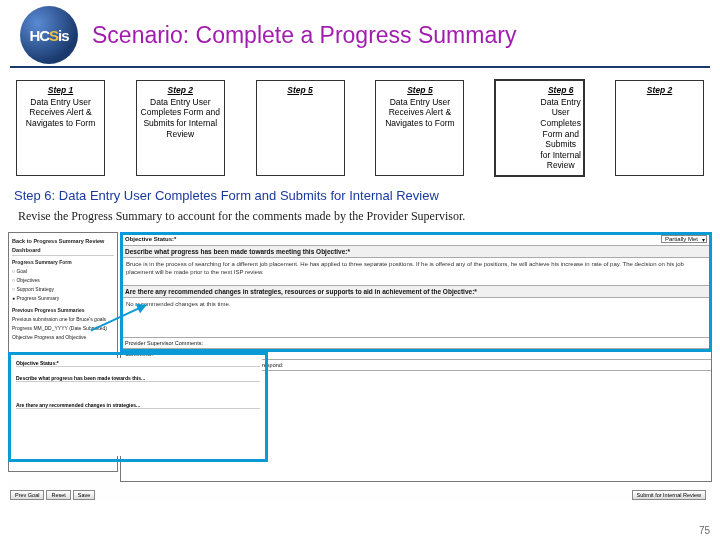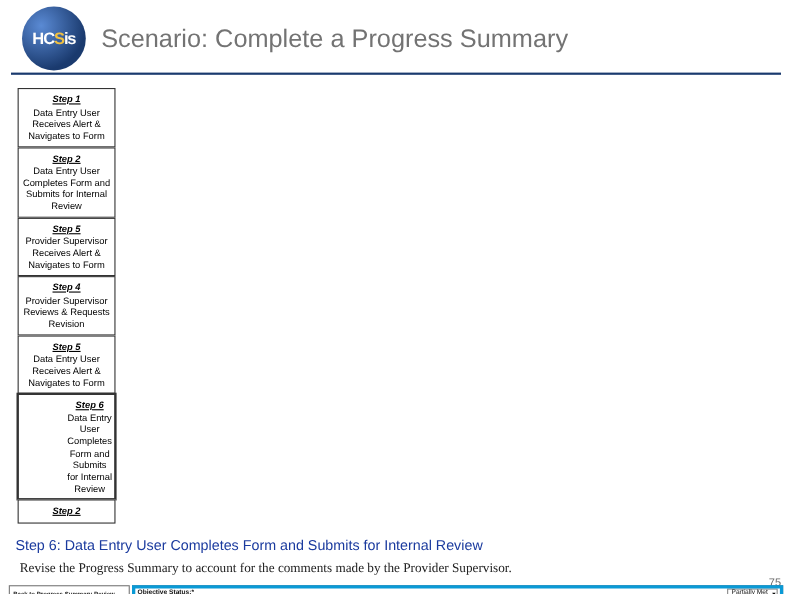--- a/index.html
+++ b/index.html
@@ -28,27 +28,26 @@
     align-items: center;
     justify-content: center;
     color: #fff;
     font-weight: bold;
     font-size: 15px;
     letter-spacing: -1px;
     margin-right: 14px;
     flex-shrink: 0;
   }
   .logo span.s { color: #f0c040; }
-  .title { font-size: 23px; color: #737373; }
+  .title { font-size: 23px; color: #a21caf; }
   .steps {
     display: flex;
     justify-content: space-between;
     padding: 12px 16px 8px 16px;
-    gap: 0;
-    flex-direction: column;
+    gap: 11px;
   }
   .step {
     border: 1px solid #333;
     font-size: 8.5px;
     text-align: center;
     padding: 4px 2px;
     width: 89px;
     line-height: 1.25;
     background: #fff;
   }
@@ -179,22 +178,21 @@
     <span>HC</span>
       <span class="s">S</span>
       <span>is</span>
   </div>
   <div class="title">Scenario: Complete a Progress Summary</div>
 </div>
 
 <div class="steps">
   <div class="step"><span class="step-title">Step 1</span><span>Data Entry User Receives Alert &amp; Navigates to Form</span></div>
   <div class="step"><span class="step-title">Step 2</span><span>Data Entry User Completes Form and Submits for Internal Review</span></div>
-  <div class="step"><span class="step-title">Step 5</span><span>Provider Supervisor Receives Alert &amp; Navigates to Form</span></div>
-  <div class="step"><span class="step-title">Step 4</span><span>Provider Supervisor Reviews &amp; Requests Revision</span></div>
+  <div class="step"><span class="step-title">Step 5</span></div>
   <div class="step"><span class="step-title">Step 5</span><span>Data Entry User Receives Alert &amp; Navigates to Form</span></div>
   <div class="step active"><span class="step-title">Step 6</span><span>Data Entry User Completes Form and Submits for Internal Review</span></div>
   <div class="step"><span class="step-title">Step 2</span></div>
 </div>
 
 <div class="subhead">Step 6: Data Entry User Completes Form and Submits for Internal Review</div>
 <div class="instruction">Revise the Progress Summary to account for the comments made by the Provider Supervisor.</div>
 
 <div class="form-area">
   <div class="sidebar">

